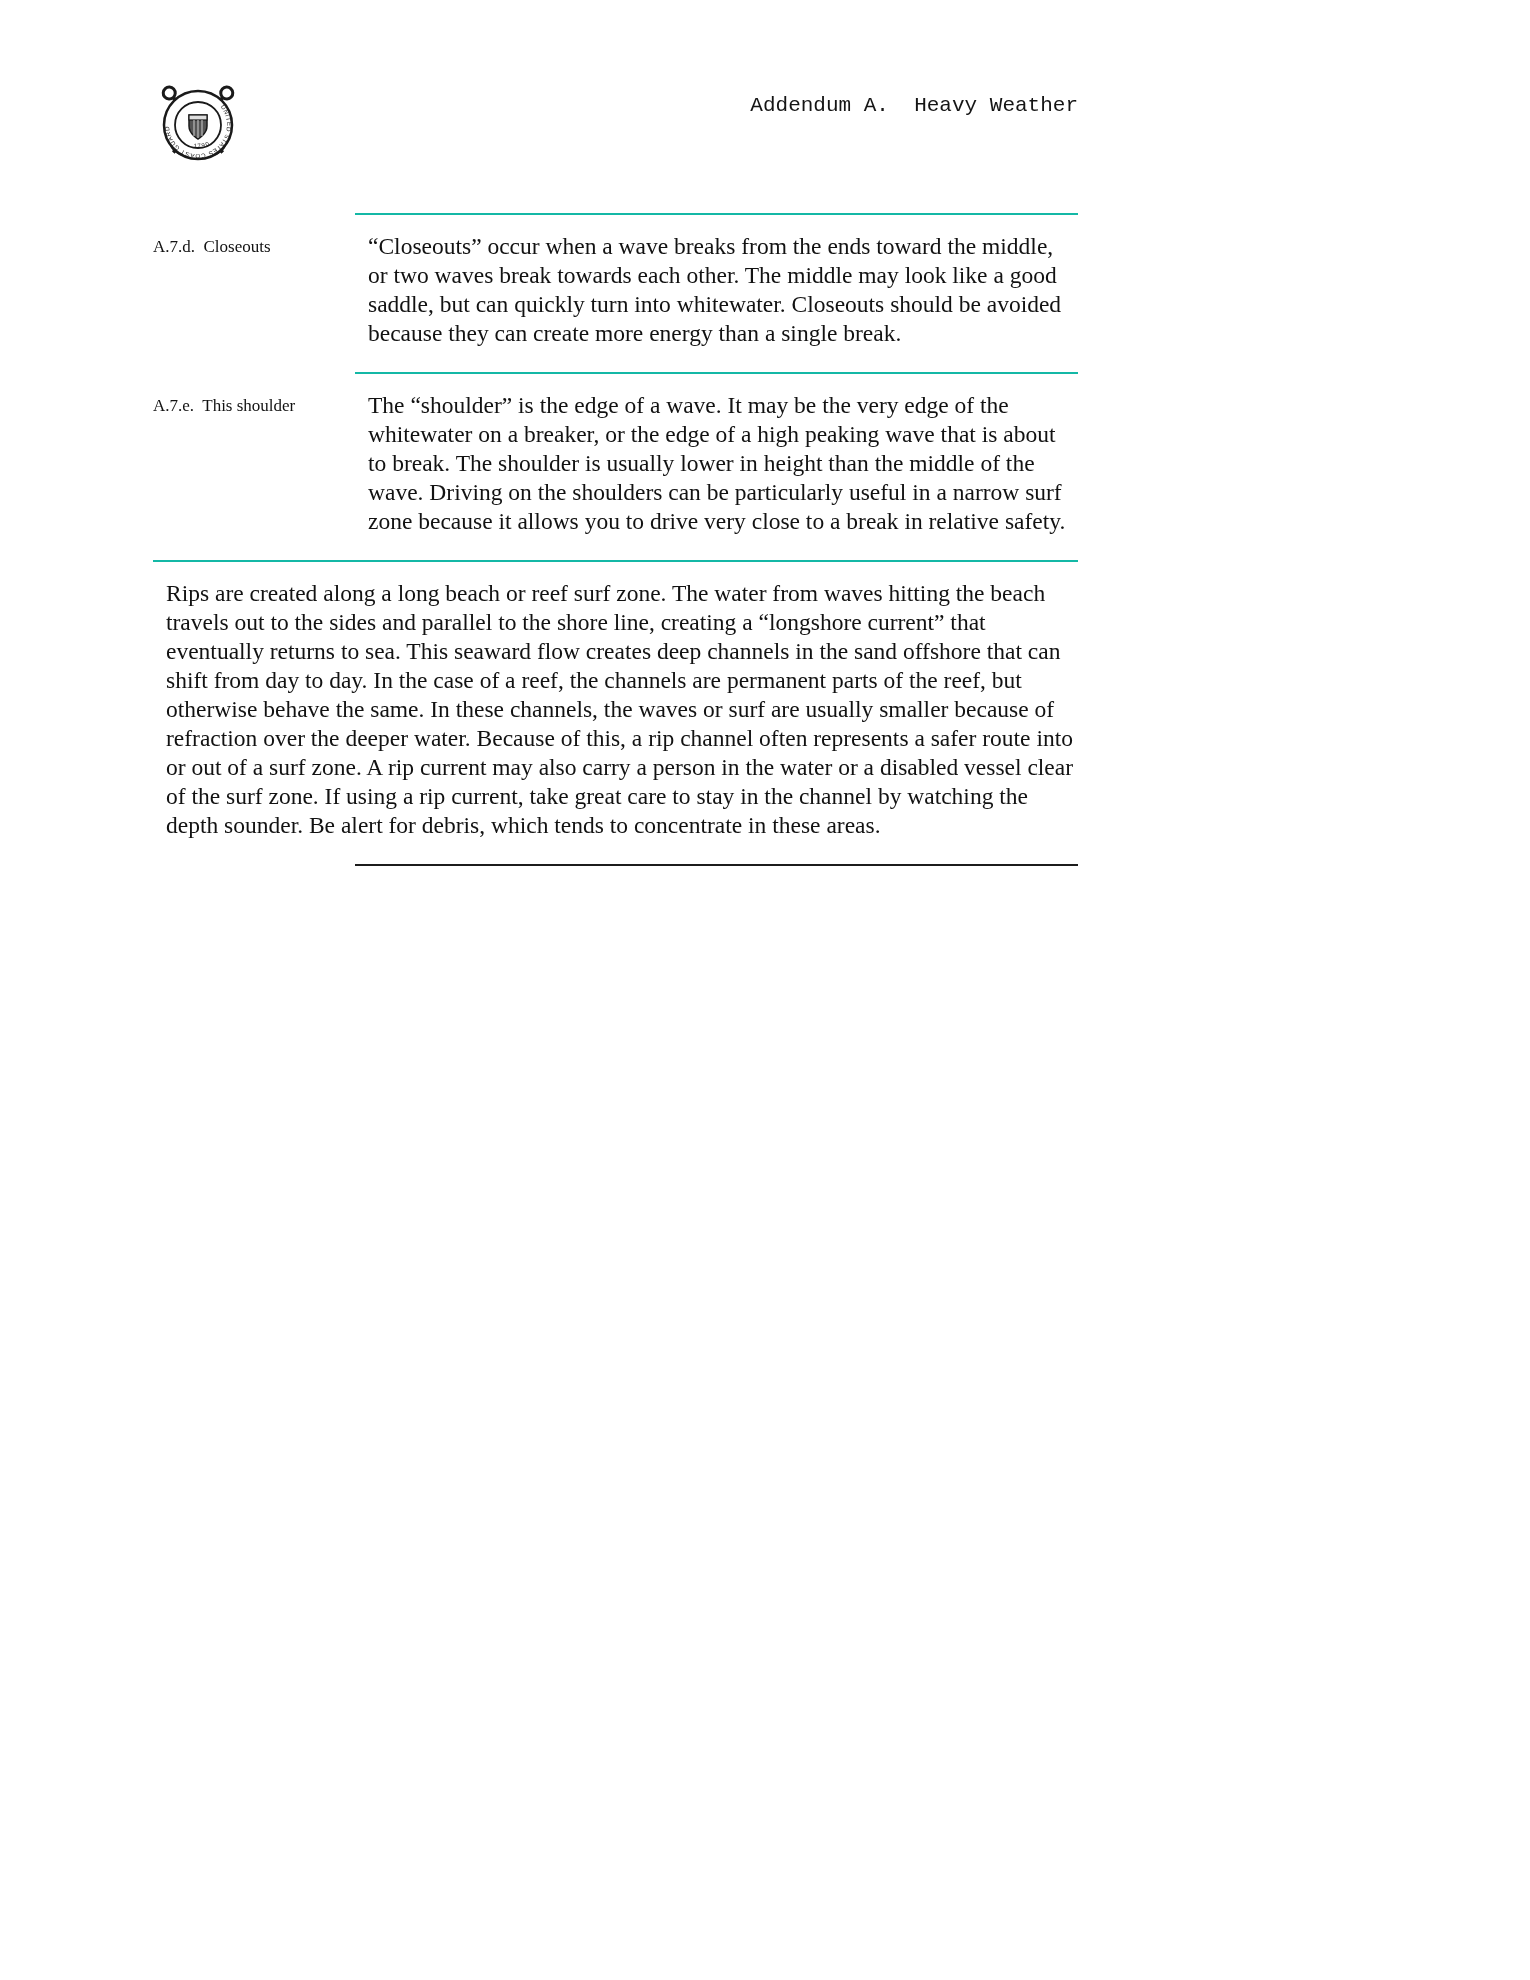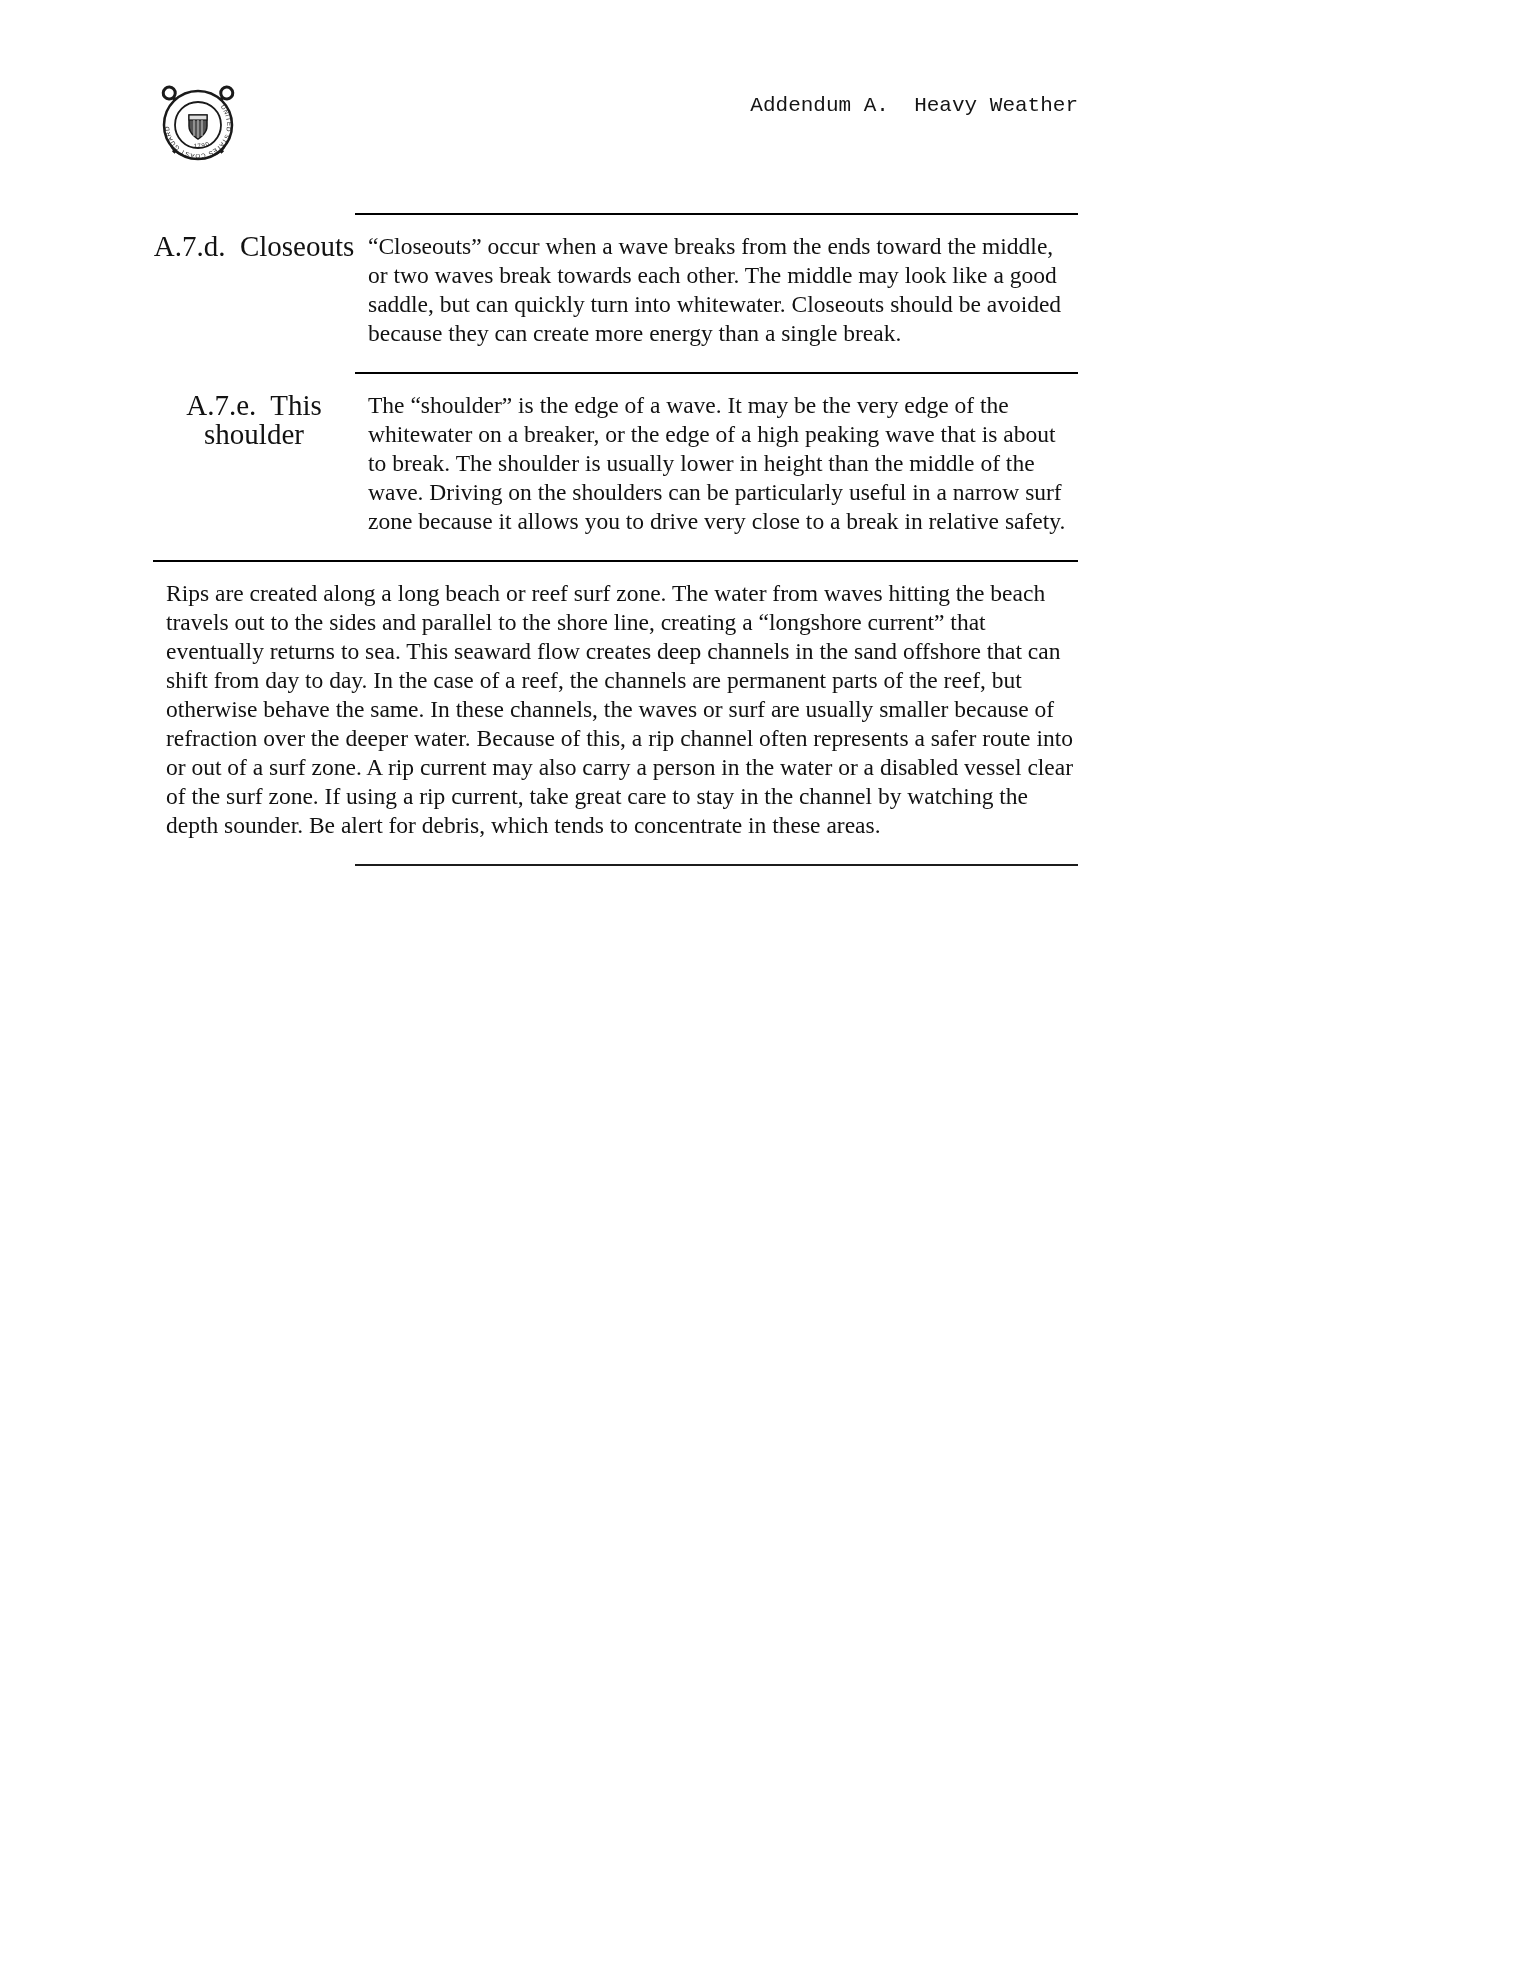--- a/index.html
+++ b/index.html
@@ -39,28 +39,27 @@
     position: absolute;
     left: 153px;
     top: 213px;
     width: 925px;
   }
   .section { display: flex; align-items: stretch; }
   .section-label {
     flex: none;
     width: 202px;
     padding-top: 19px;
-    font-size: 29px;
+    font-size: 17px;
     line-height: 29px;
     white-space: pre-wrap;
-    text-align: center;
   }
   .section-bodycol {
     flex: 1;
-    border-top: 2px solid #000000;
+    border-top: 2px solid #14b8a6;
     padding: 17px 0 24px 13px;
   }
   .section-body {
     font-size: 23.5px;
     line-height: 29px;
     text-align: left;
   }
   .end-rule {
     margin-left: 202px;
     border-top: 2px solid #1c1c1c;

